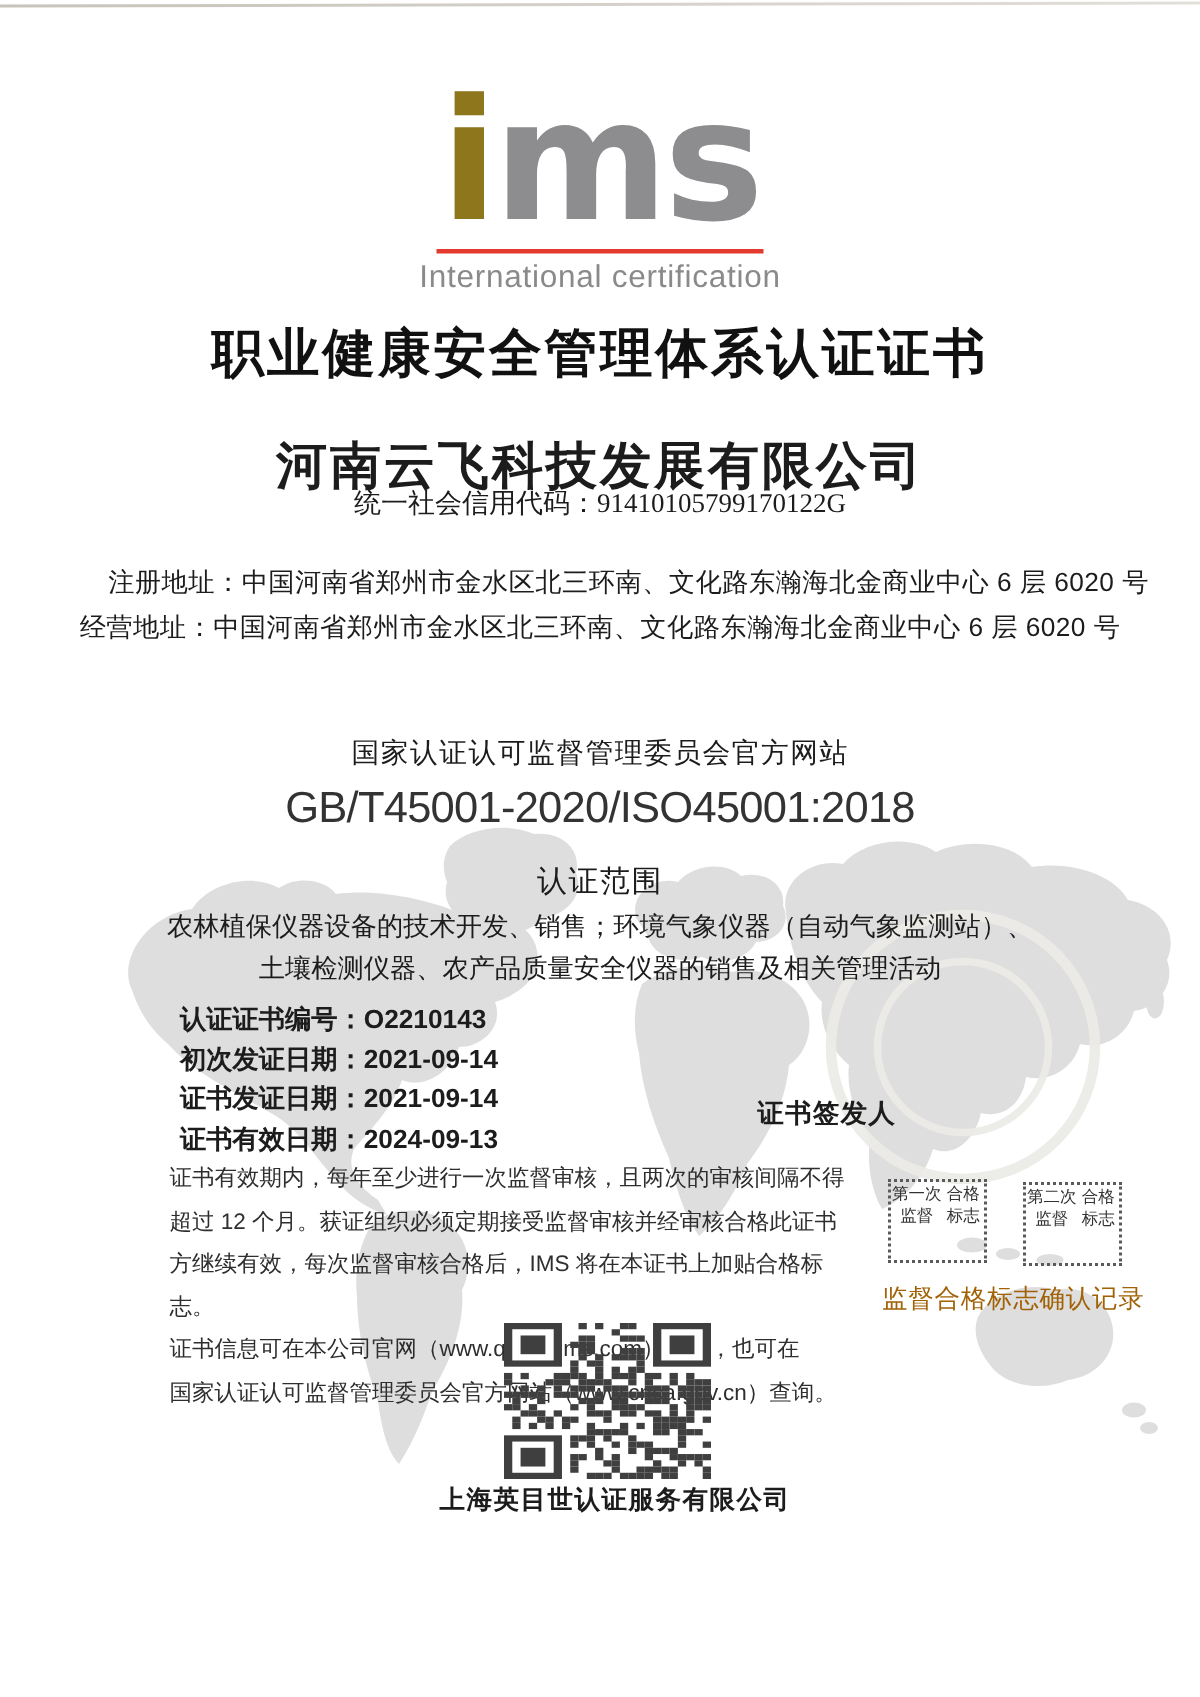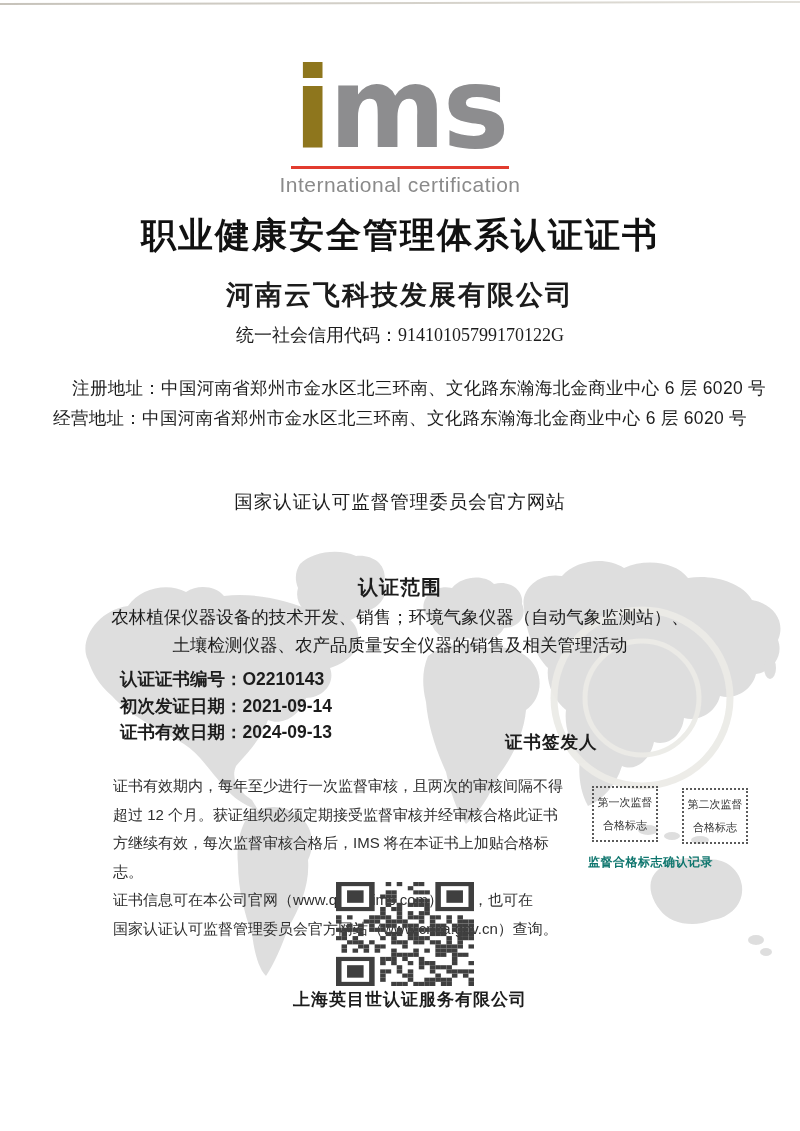--- a/index.html
+++ b/index.html
@@ -19,43 +19,43 @@
   
   .logo-wrap{top:52px;}
   .logo-text{font-family:"DejaVu Sans",sans-serif;font-weight:bold;
     font-size:112px;line-height:1.0;letter-spacing:-3px;}
   .logo-i{color:#8e761d;}
   .logo-ms{color:#8d8d8f;}
   .logo-underline{width:218px;height:3px;margin:2px auto 4px;background:#e23b2e;}
   .logo-sub{font-size:21px;color:#8a8a8a;letter-spacing:.5px;}
 
   .cert-title{top:212px;font-size:35px;font-weight:900;letter-spacing:2px;color:#111;}
-  .company{top:277px;font-size:27px;font-weight:700;letter-spacing:2px;}
+  .company{top:288px;font-size:34px;font-weight:700;letter-spacing:2px;}
   .credit{top:323px;font-size:18px;}
   .credit .num{font-family:"Liberation Serif",serif;font-size:18px;}
   .addr1{top:376px;padding-left:19px;}
   .addr2{top:406px;}
   .addr{font-size:17.5px;letter-spacing:.3px;}
 
   .std-statement{top:489px;font-size:18.5px;letter-spacing:1px;}
   .standard{top:523px;font-size:29px;color:#333;letter-spacing:-.5px;font-weight:400;}
-  .scope-title{top:574px;font-size:20px;font-weight:700;letter-spacing:1px;}
+  .scope-title{top:574px;font-size:20px;font-weight:400;letter-spacing:1px;}
   .scope{top:603px;font-size:17.5px;line-height:28px;}
 
   .details{left:120px;top:666px;font-size:17.5px;font-weight:700;line-height:26.5px;}
   .issuer{left:505px;top:730px;font-size:17.5px;font-weight:700;letter-spacing:1px;text-align:center;}
 
   .notice{left:113px;top:772px;width:460px;font-size:15px;line-height:28.6px;color:#2e2e2e;}
 
   .sticker-box{width:62px;height:52px;border:2px dotted #5a5a5a;
-    display:flex;flex-direction:column;justify-content:space-evenly;
+    display:flex;flex-direction:row;justify-content:space-evenly;
     font-size:11px;text-align:center;color:#333;font-family:Liberation Mono, monospace;}
   .box1{left:592px;top:786px;}
   .box2{left:682px;top:788px;}
-  .record-label{left:588px;top:854px;font-size:12px;letter-spacing:.5px;color:#0f766e;font-weight:bold;}
+  .record-label{left:588px;top:854px;font-size:17px;letter-spacing:.5px;color:#a16207;}
 
   .qr{left:336px;top:882px;width:138px;height:104px;}
   .qr svg{width:100%;height:100%;}
 
   .footer-co{top:988px;font-size:17px;font-weight:700;letter-spacing:1px;padding-left:10px;}
   .footer-addr{top:1016px;font-size:17px;letter-spacing:.3px;}
 </style>
 </head>
 <body>
 
@@ -108,29 +108,31 @@
     </div>
 
     <div class="abs ctr addr addr1">
       <span>注册地址：</span><span>中国河南省郑州市金水区北三环南、文化路东瀚海北金商业中心 6 层 6020 号</span>
     </div>
     <div class="abs ctr addr addr2">
       <span>经营地址：</span><span>中国河南省郑州市金水区北三环南、文化路东瀚海北金商业中心 6 层 6020 号</span>
     </div>
 
     <div class="abs ctr std-statement">国家认证认可监督管理委员会官方网站</div>
+    <div class="abs ctr standard">GB/T45001-2020/ISO45001:2018</div>
     <div class="abs ctr scope-title">认证范围</div>
     <div class="abs ctr scope">
       <div>农林植保仪器设备的技术开发、销售；环境气象仪器（自动气象监测站）、</div>
       <div>土壤检测仪器、农产品质量安全仪器的销售及相关管理活动</div>
     </div>
 
     <div class="abs details">
       <div><span>认证证书编号：</span><span>O2210143</span></div>
       <div><span>初次发证日期：</span><span>2021-09-14</span></div>
+      <div><span>证书发证日期：</span><span>2021-09-14</span></div>
       <div><span>证书有效日期：</span><span>2024-09-13</span></div>
     </div>
 
     <div class="abs issuer">证书签发人</div>
 
     <div class="abs notice">
       <div>证书有效期内，每年至少进行一次监督审核，且两次的审核间隔不得</div>
       <div>超过 12 个月。获证组织必须定期接受监督审核并经审核合格此证书</div>
       <div>方继续有效，每次监督审核合格后，IMS 将在本证书上加贴合格标志。</div>
       <div>证书信息可在本公司官网（www.qualityims.com）查询，也可在</div>

